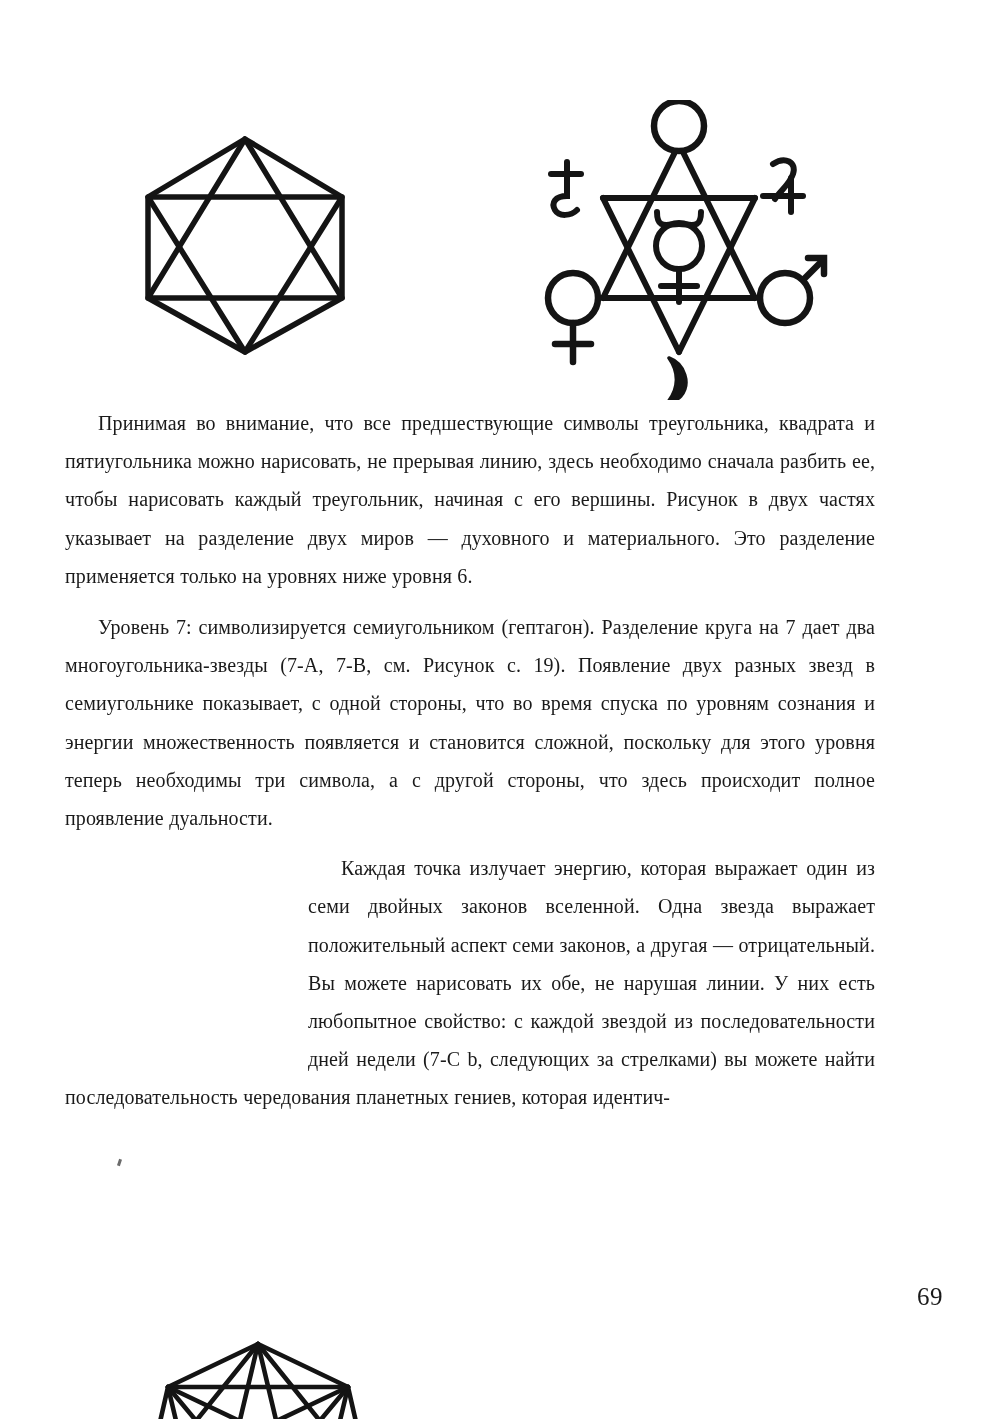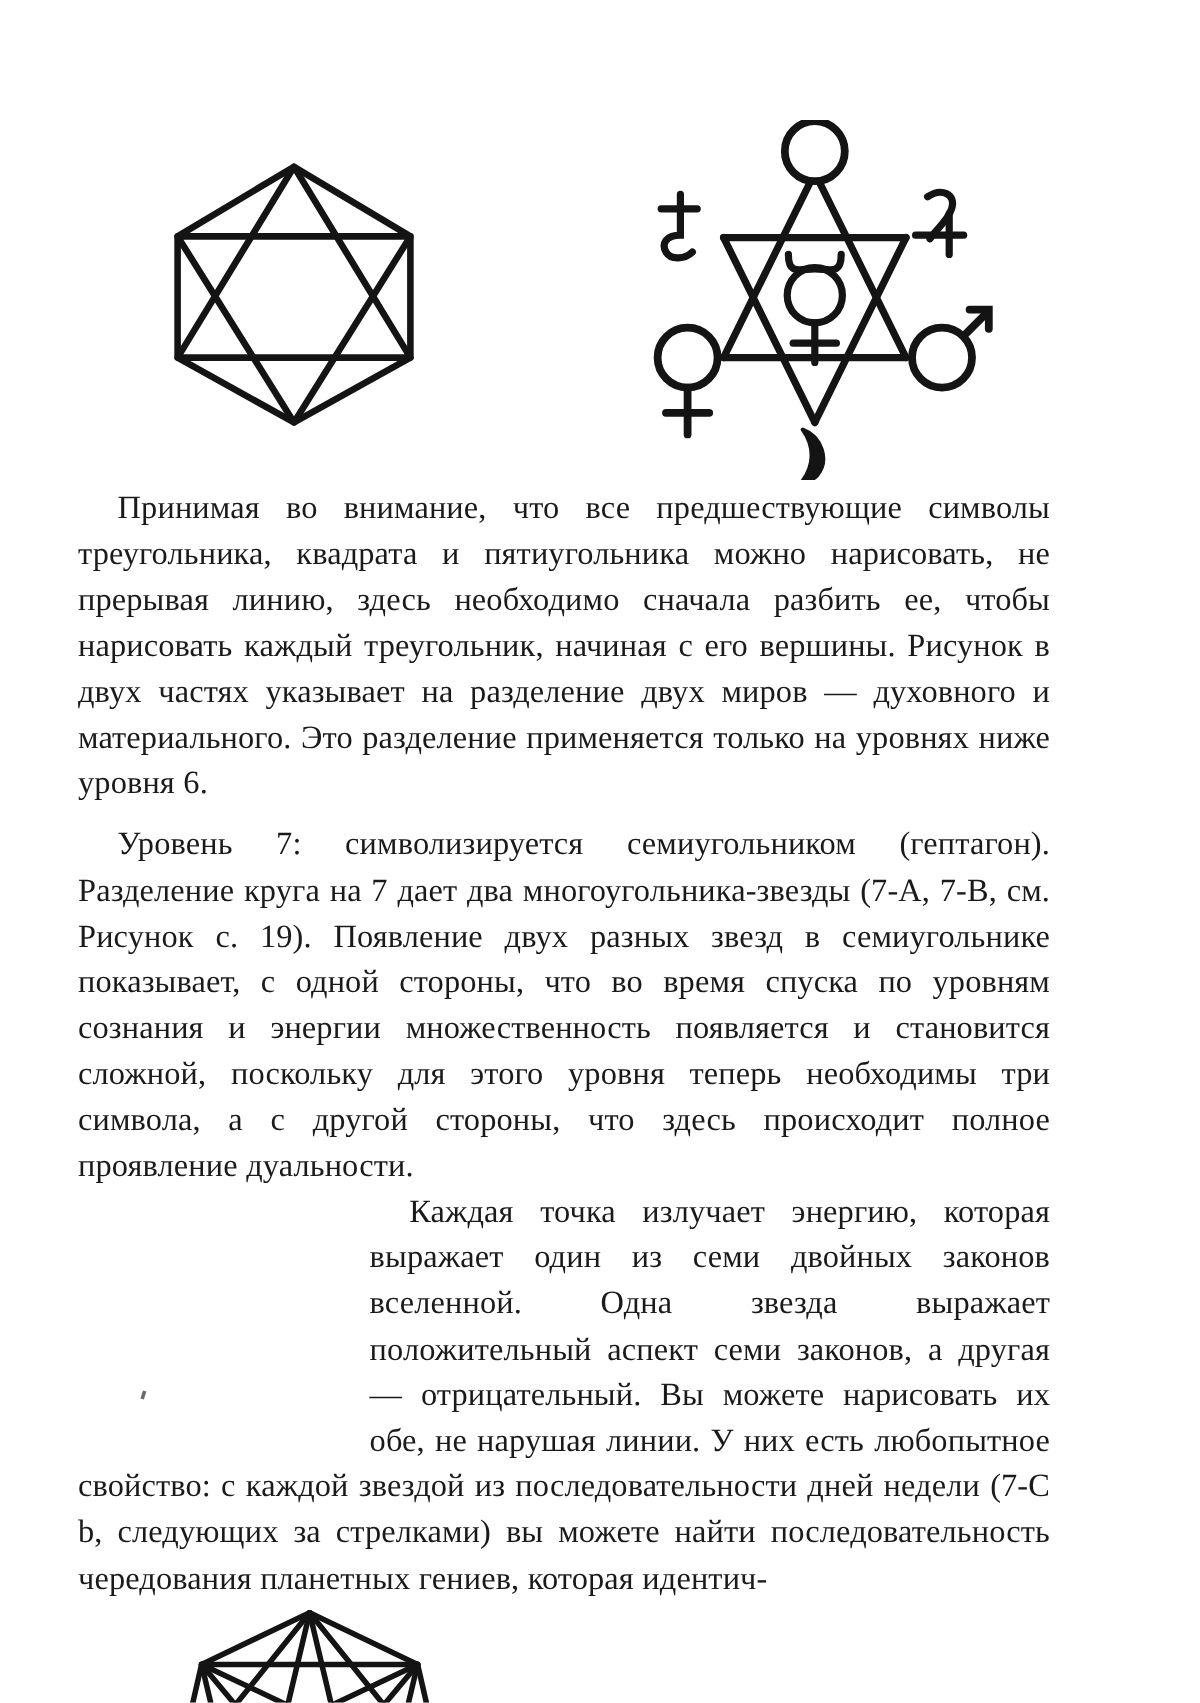--- a/index.html
+++ b/index.html
@@ -29,42 +29,42 @@
   #fig-heptagon  { left: 78px;  top: 935px;  width: 230px; height: 222px; }
 
   
   .textcol {
     position: absolute;
     left: 65px;
     top: 404px;
     width: 810px;
   }
   .para {
-    font-size: 27px;
+    font-size: 20px;
     line-height: 38.2px;
     text-align: justify;
     text-align-last: left;
     margin: 0;
     hyphens: manual;
     letter-spacing: 0.1px;
     word-spacing: 0.2px;
   }
   .para + .para { margin-top: 13px; }
   .indent { text-indent: 33px; }
 
   
   .floatbox {
     float: left;
     width: 243px;
     height: 222px;
     margin: 0;
     shape-outside: margin-box;
   }
   #wrap-para {
-    margin-top: 0;
+    margin-top: 12px;
   }
 
   .clearer { clear: both; height: 0; font-size: 0; line-height: 0; }
 
   
   .folio {
     position: absolute;
     left: 0;
     right: 57px;
     top: 1283px;
@@ -190,14 +190,15 @@
       </div>
     </div>
 
     <p class="para indent" id="wrap-para">Каждая точка излучает энергию, которая выражает один из семи двойных законов вселенной. Одна звезда выражает положительный аспект семи законов, а другая — отрицательный. Вы можете нарисовать их обе, не нарушая линии. У них есть любопытное свойство: с каждой звездой из последовательности дней недели (7-C b, следующих за стрелками) вы можете найти последовательность чередования планетных гениев, которая идентич-</p>
 
     <div class="clearer"></div>
   </div>
 
   <div class="speck"></div>
 
+  <div class="folio">69</div>
 
 </div>
 
 </body></html>

